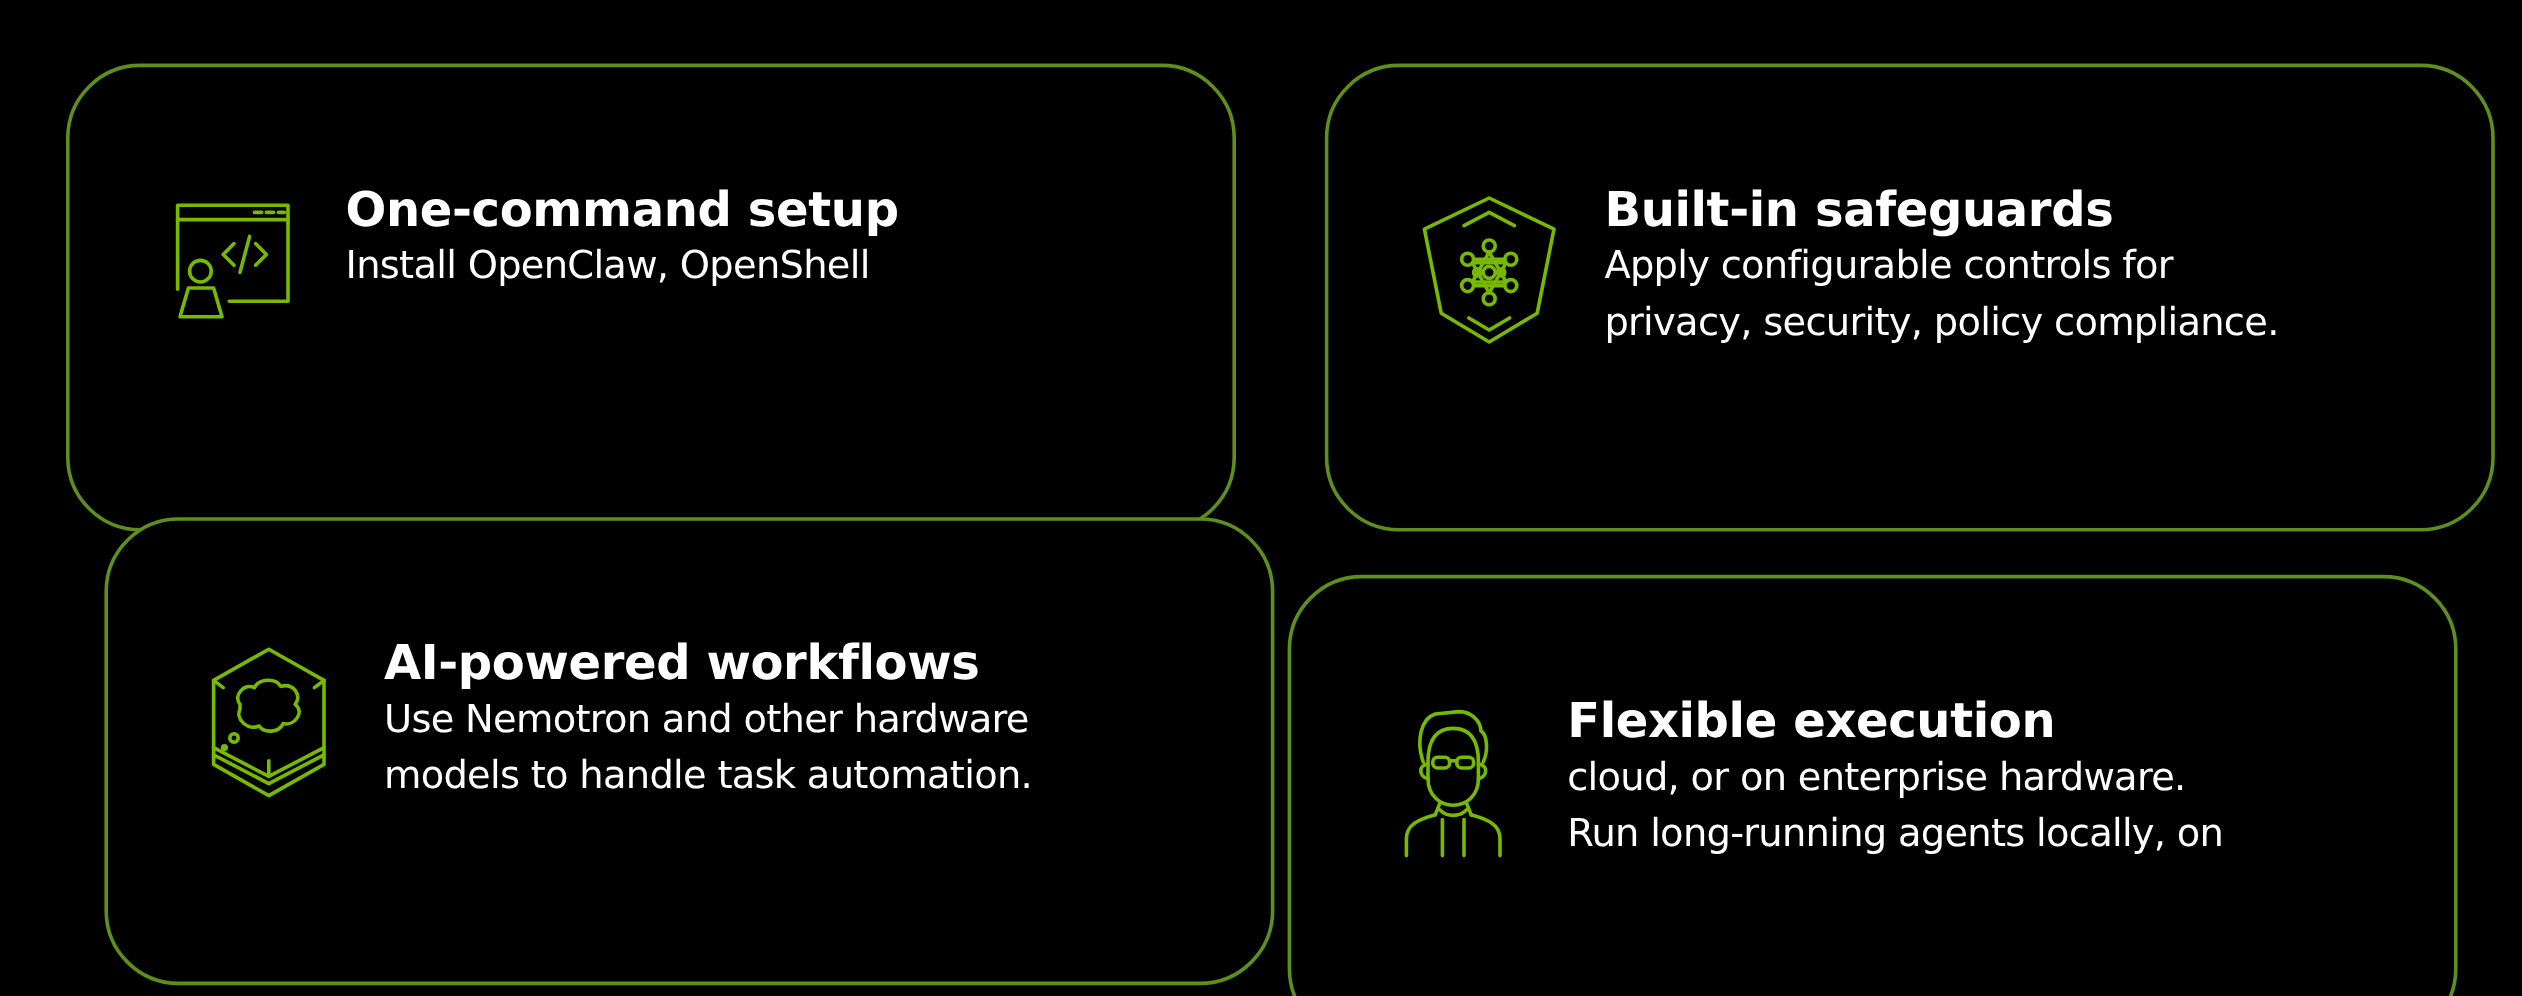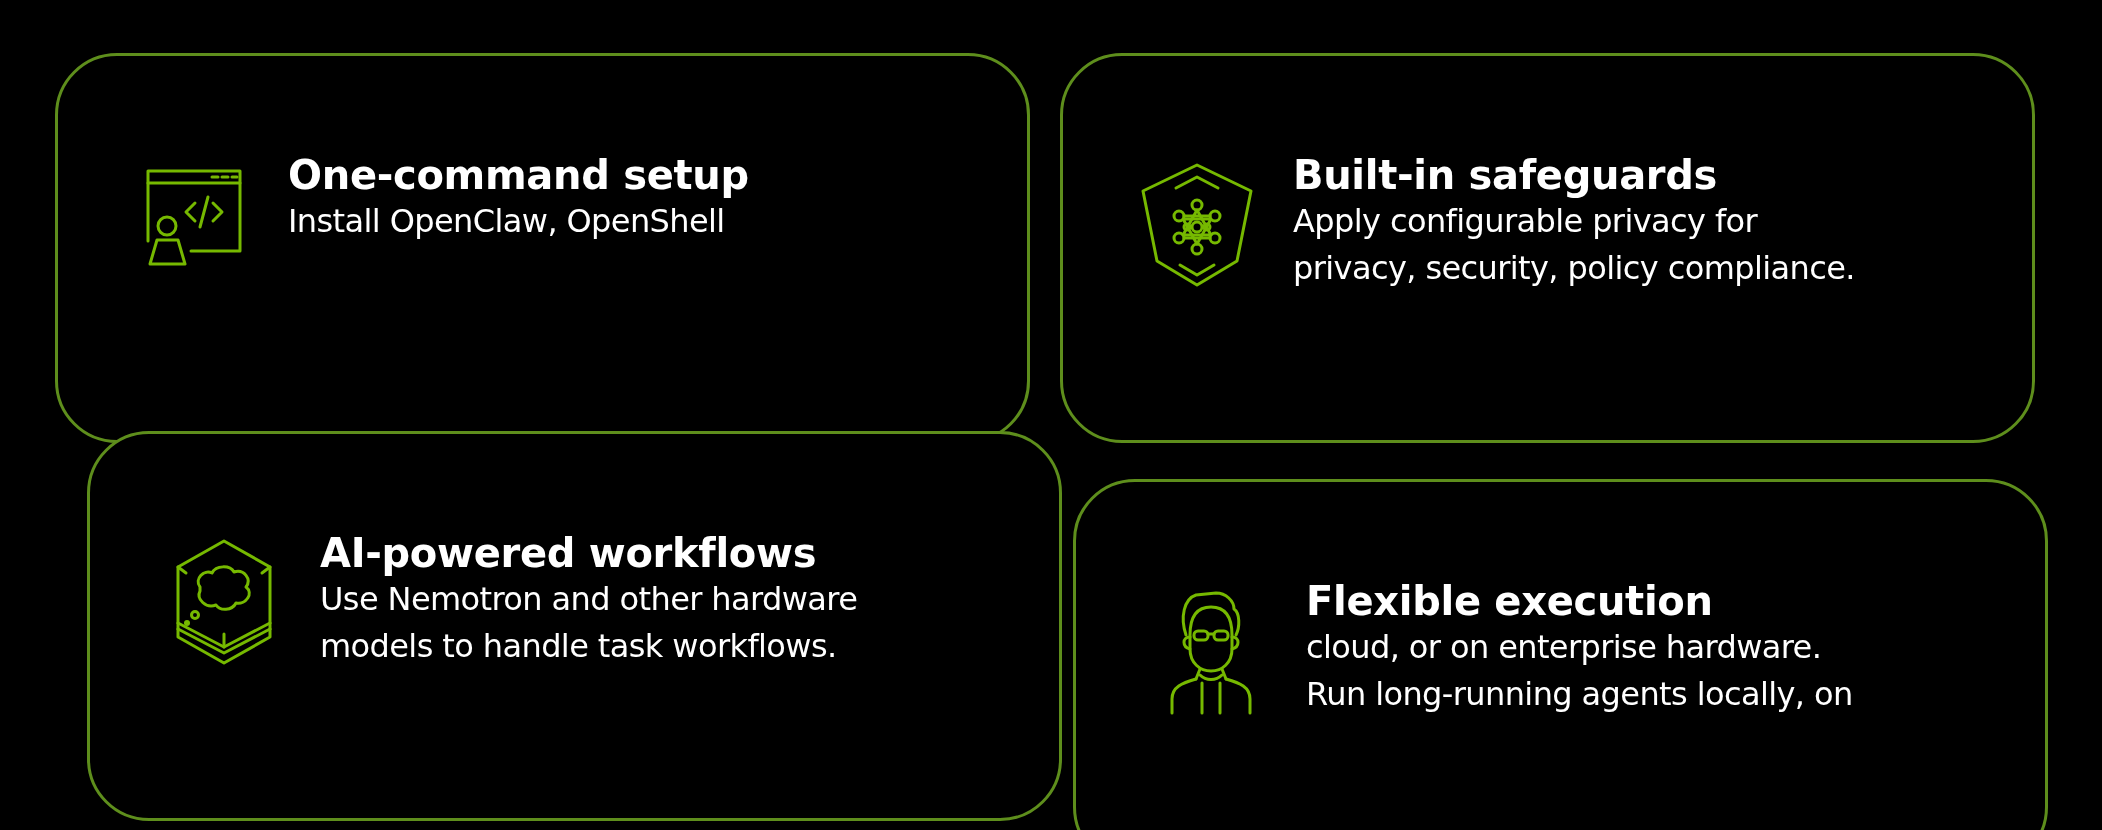--- a/index.html
+++ b/index.html
@@ -1,21 +1,21 @@
 <!DOCTYPE html>
 <html><head>
 <meta charset="utf-8">
 <style>
   html, body { margin: 0; padding: 0; background: #000; }
   body { width: 2102px; height: 830px; position: relative; overflow: hidden;
          font-family: "DejaVu Sans", "Liberation Sans", sans-serif; color: #fff; }
   .card { position: absolute; width: 975px; height: 390px; box-sizing: border-box;
           border: 3px solid #5e8e1c; border-radius: 62px; background: #000; }
   .c0 { left: 55px;   top: 53px; }
-  .c1 { left: 1060px; top: 53px; }
+  .c1 { left: 1104px; top: 53px; }
   .c2 { left: 55px;   top: 431px; margin-left: 32px; }
   .c3 { left: 1073px; top: 455px; margin-top: 24px; }
   .icon { position: absolute; left: 80px; top: 105px; width: 110px; height: 130px; }
   .icon svg { width: 100%; height: 100%; overflow: visible; }
   .text { position: absolute; left: 230px; top: 96px; width: 730px; }
   .title { font-weight: bold; font-size: 40px; line-height: 46px; letter-spacing: -0.3px; white-space: nowrap; }
   .desc  { font-size: 32px; line-height: 47px; letter-spacing: -0.6px; }
   .desc span { display: block; white-space: nowrap; }
   svg .s { fill: none; stroke: #76b900; stroke-width: 3; stroke-linecap: round; stroke-linejoin: round; }
   svg .f { fill: #76b900; stroke: none; }
@@ -70,21 +70,21 @@
         <polygon class="s" points="54,49 68,74 40,74"></polygon>
         <polygon class="s" points="54,83 68,58 40,58"></polygon>
         <line class="s" x1="41" y1="55" x2="67" y2="55"></line>
         <line class="s" x1="41" y1="77" x2="67" y2="77"></line>
       </g>
     </svg>
   </div>
   <div class="text">
     <div class="title">Built-in safeguards</div>
     <div class="desc">
-      <span>Apply configurable privacy for</span>
+      <span>Apply configurable controls for</span>
       <span>privacy, security, policy compliance.</span>
     </div>
   </div>
 </div>
 
 <div class="card c2">
   <div class="icon">
     <svg viewBox="0 0 110 130">
 
       <path class="s" d="M54 2 L100 28 V98 L54 124 L8 98 V28 Z"></path>
@@ -98,21 +98,21 @@
 
       <path class="s" d="M30 48 C24 40 34 30 42 34 C46 26 60 26 64 33 C74 30 82 40 76 48 C84 54 76 66 66 64 C62 72 50 72 46 66 C36 70 26 60 30 52 Z"></path>
       <circle class="s" cx="25" cy="76" r="3.5"></circle>
       <circle class="f" cx="17" cy="84" r="3"></circle>
     </svg>
   </div>
   <div class="text">
     <div class="title">AI-powered workflows</div>
     <div class="desc">
       <span>Use Nemotron and other hardware</span>
-      <span>models to handle task workflows.</span>
+      <span>models to handle task automation.</span>
     </div>
   </div>
 </div>
 
 <div class="card c3">
   <div class="icon">
     <svg viewBox="0 0 110 130">
 
       <path class="s" d="M30 48 C24 30 28 12 40 8 L60 6 C70 6 78 14 78 22 C84 26 84 40 80 48"></path>
 

